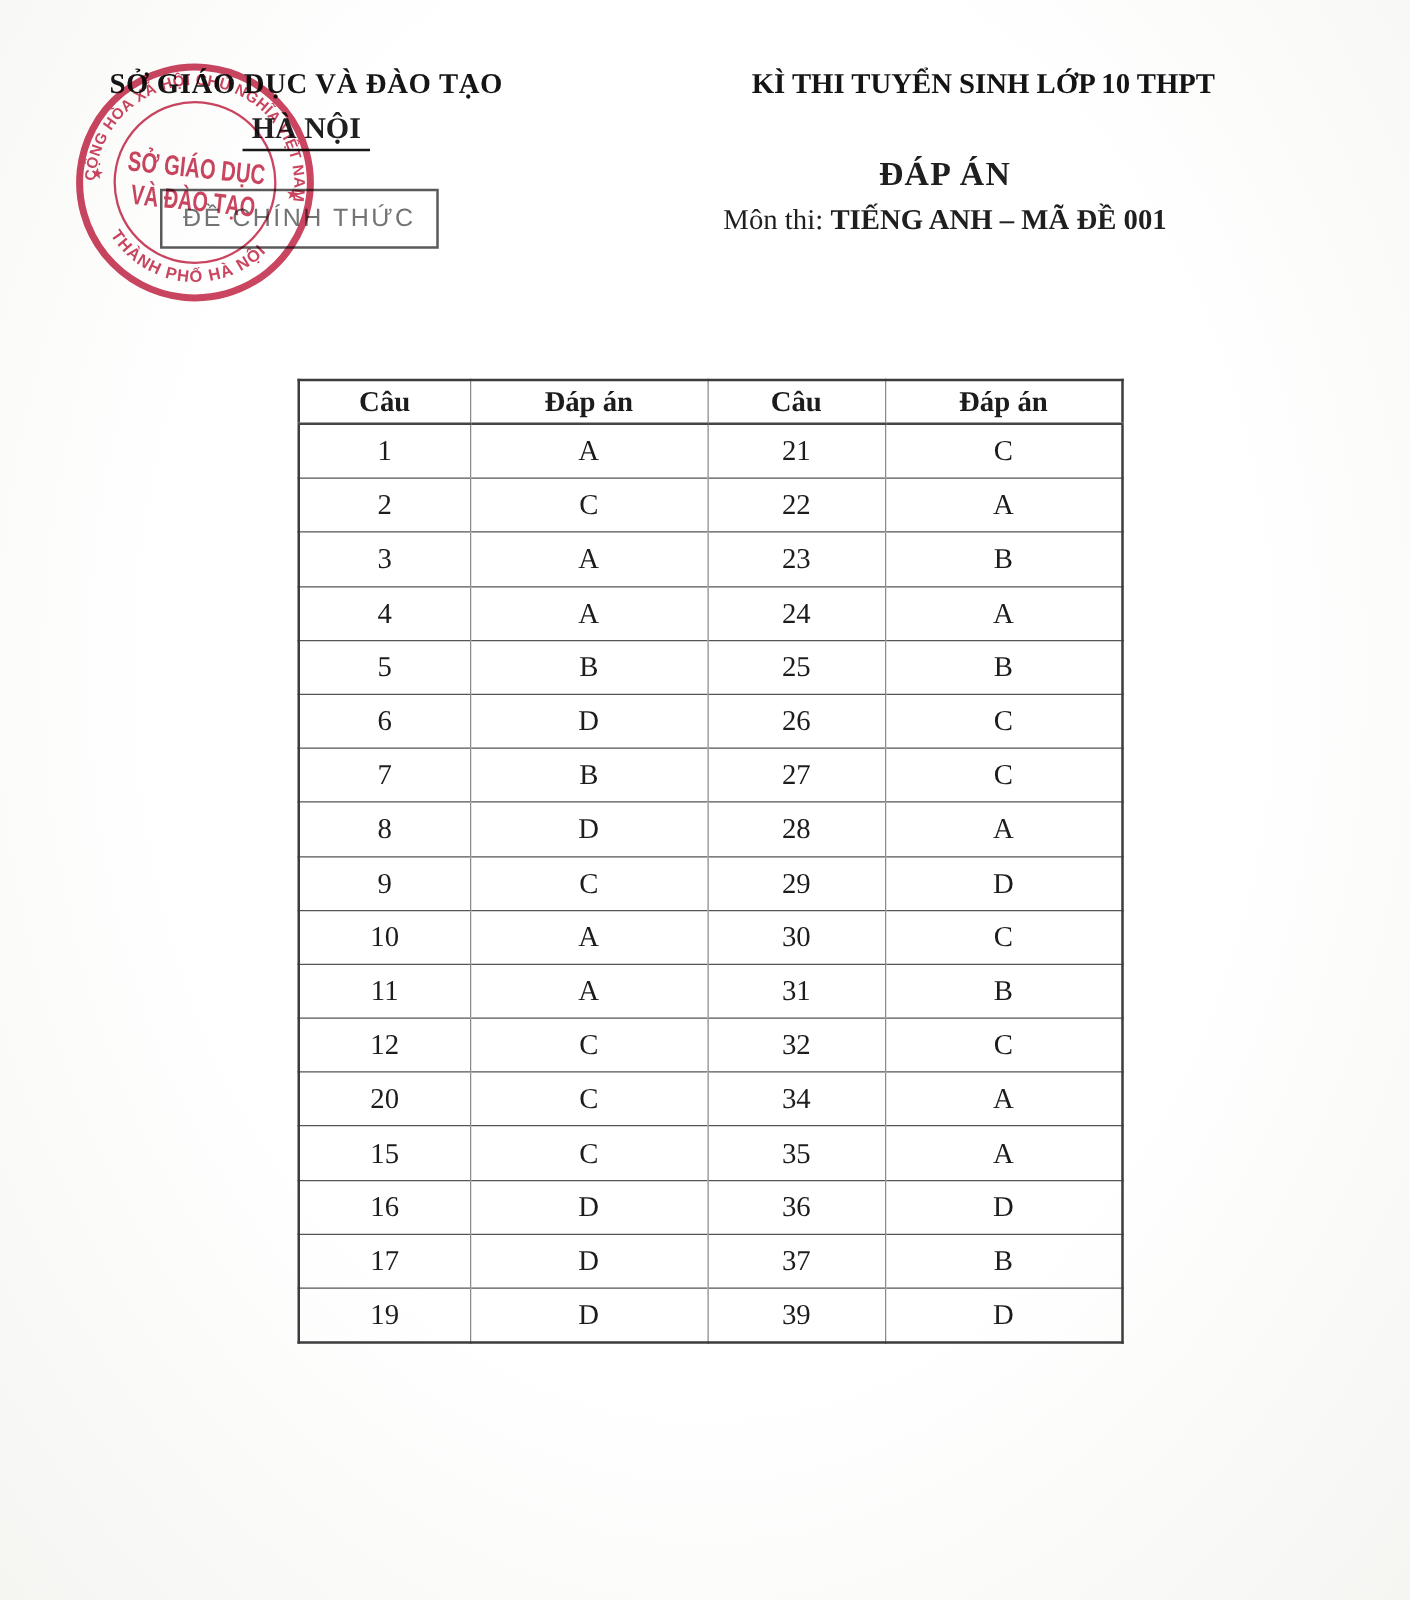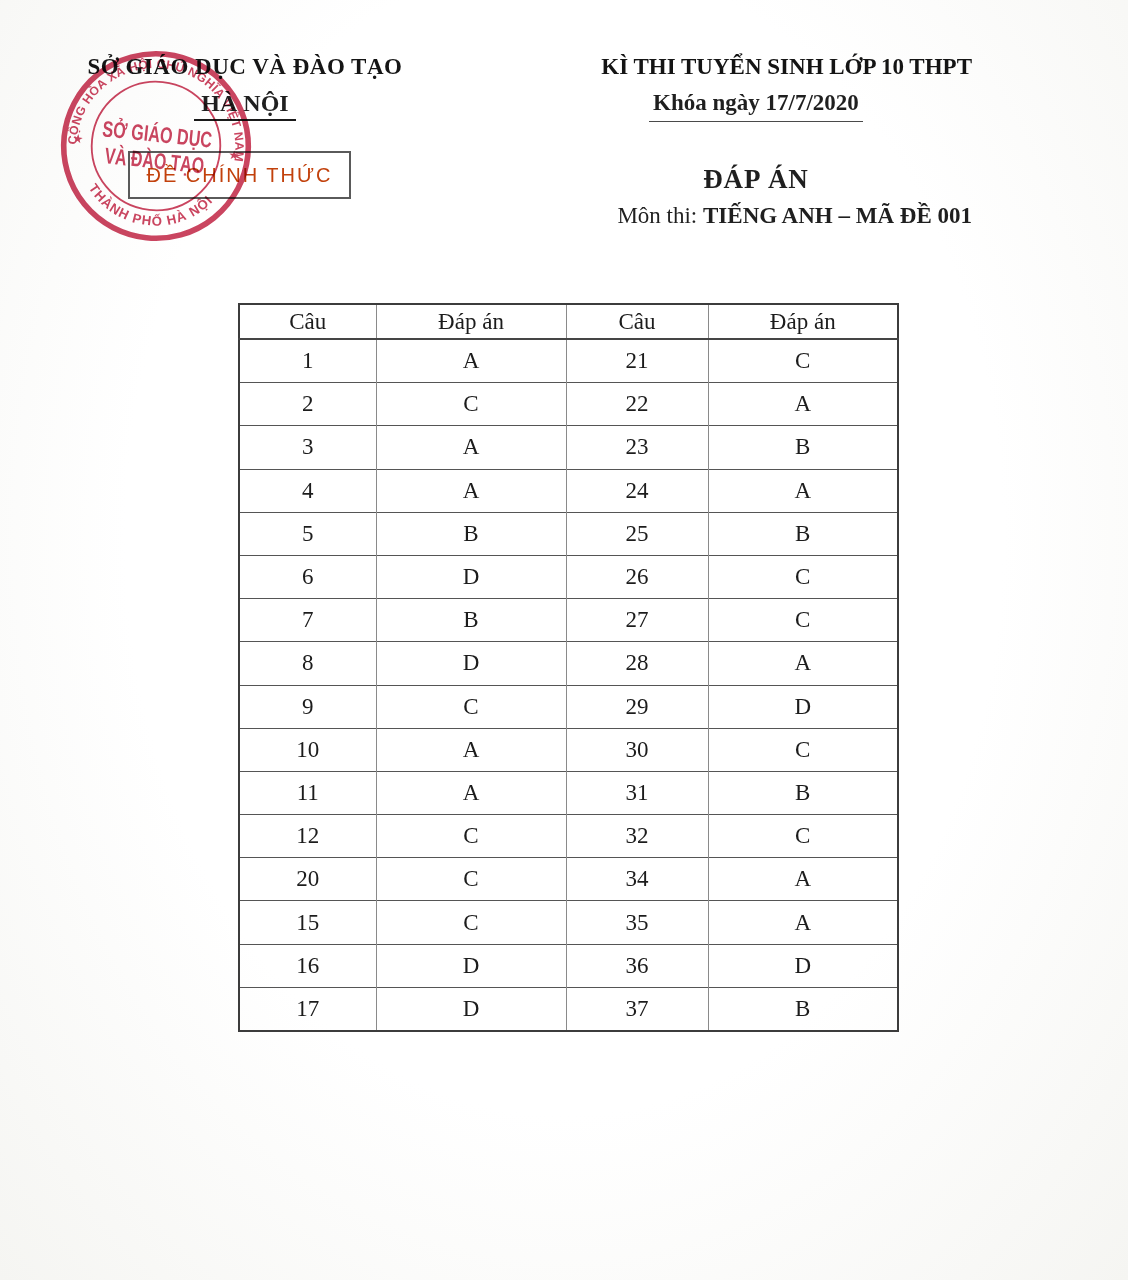--- a/index.html
+++ b/index.html
@@ -17,50 +17,50 @@
   .issuer{position:absolute;left:40px;top:52px;width:410px;text-align:center;z-index:2;}
   .issuer .l1{font-size:23px;font-weight:bold;letter-spacing:.5px;line-height:30px;color:#151515;}
   .issuer .l2{margin-top:7px;font-size:24px;font-weight:bold;line-height:28px;}
   .issuer .l2 span{display:inline-block;border-bottom:2.5px solid #1a1a1a;padding:0 7px 2px 7px;}
 
   
   .official-box{
     position:absolute;left:128px;top:151px;width:219px;height:44px;
     border:2px solid #5a5a5a;display:flex;align-items:center;justify-content:center;
     font-family:"Liberation Sans","DejaVu Sans",sans-serif;
-    font-size:20px;color:#c2410c;letter-spacing:2px;z-index:1;background:transparent;
+    font-size:20px;color:#737373;letter-spacing:2px;z-index:1;background:transparent;
   }
 
   
   .stamp{
     position:absolute;left:54px;top:44px;width:204px;height:204px;
     transform:rotate(6deg);
     mix-blend-mode:multiply;opacity:.9;z-index:3;
   }
   .stamp text{font-family:"Liberation Sans","DejaVu Sans",sans-serif;font-weight:bold;}
 
   
   .exam-head{position:absolute;left:540px;top:52px;width:432px;text-align:center;z-index:2;}
   .exam-head .e1{font-size:23px;font-weight:bold;line-height:30px;color:#141414;text-align:right;}
   .exam-head .e2{margin-top:7px;font-size:23px;font-weight:bold;line-height:30px;}
   .exam-head .e3{margin-top:8px;font-size:23px;font-weight:bold;line-height:26px;}
   .exam-head .e3 span{display:inline-block;border-bottom:1.5px solid #4a4a4a;padding:0 4px 5px 4px;}
   .exam-head .title{margin-top:42px;font-size:27px;font-weight:bold;letter-spacing:1px;line-height:30px;}
-  .exam-head .subject{margin-top:7px;font-size:23px;line-height:30px;text-align:right;}
+  .exam-head .subject{margin-top:7px;font-size:23px;line-height:30px;}
   .exam-head .subject .sv{font-weight:bold;}
 
   
   table.answers{
     position:absolute;left:238px;top:303px;width:659px;
     border-collapse:collapse;table-layout:fixed;
     font-size:23px;color:#1c1c1c;
   }
   table.answers{border:2.5px solid #3c3c3c;}
   table.answers th{
-    height:33px;font-weight:normal;font-size:23px;
+    height:33px;font-weight:bold;font-size:23px;
     border-bottom:2px solid #454545;
   }
   table.answers td{height:42.2px;font-weight:normal;}
   table.answers th,table.answers td{
     text-align:center;vertical-align:middle;
     border-top:1.5px solid #555;
     border-left:1px solid #8a8a8a;border-right:1px solid #8a8a8a;
     padding:0;
   }
 </style>
@@ -92,21 +92,20 @@
       <textPath href="#arcBot" startOffset="50%" text-anchor="middle">THÀNH PHỐ HÀ NỘI</textPath>
     </text>
     <text x="100" y="96" text-anchor="middle" font-size="22" fill="#c5304e" textLength="108" lengthAdjust="spacingAndGlyphs">SỞ GIÁO DỤC</text>
     <text x="100" y="122" text-anchor="middle" font-size="22" fill="#c5304e" textLength="98" lengthAdjust="spacingAndGlyphs">VÀ ĐÀO TẠO</text>
     <text x="23" y="105" text-anchor="middle" font-size="12" fill="#c5304e">★</text>
     <text x="177" y="105" text-anchor="middle" font-size="12" fill="#c5304e">★</text>
   </svg>
 
   <div class="exam-head">
     <div class="e1">KÌ THI TUYỂN SINH LỚP 10 THPT</div>
-    <div class="e3"><span>Khóa ngày 17/7/2020</span></div>
     <div class="title">ĐÁP ÁN</div>
     <div class="subject">
       <span class="sl">Môn thi:</span>
       <span class="sv">TIẾNG ANH – MÃ ĐỀ 001</span>
     </div>
   </div>
 
   <table class="answers">
     <colgroup>
       <col style="width:137px">
@@ -212,16 +211,22 @@
           <td>D</td>
           <td>36</td>
           <td>D</td>
         </tr>
         <tr>
           <td>17</td>
           <td>D</td>
           <td>37</td>
           <td>B</td>
         </tr>
+        <tr>
+          <td>19</td>
+          <td>D</td>
+          <td>39</td>
+          <td>D</td>
+        </tr>
       </tbody>
   </table>
 
 </div>
 
 </body></html>

